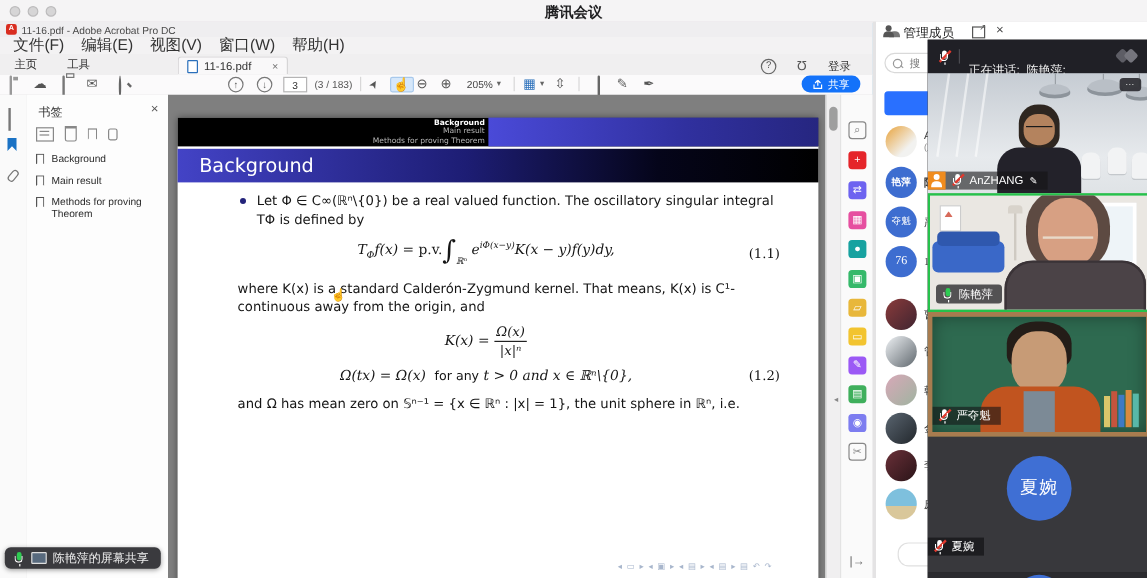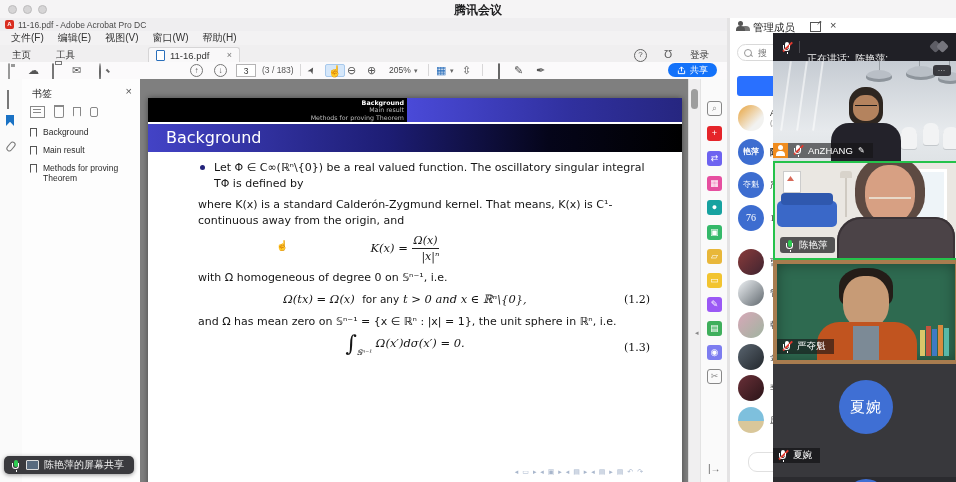--- a/index.html
+++ b/index.html
@@ -12,21 +12,21 @@
   .mac-lights{left:8px;top:5px;display:flex;gap:6px;}
   .light{width:9px;height:9px;border-radius:50%;background:#d6d5d6;border:1px solid #bdbcbd;box-sizing:border-box;}
   .mac-title{left:0;top:2px;width:100%;text-align:center;font-size:12px;font-weight:bold;color:#1d1d1f;}
 
   
   .acrobat{left:0;top:18px;width:727px;height:464px;background:#f4f3f4;}
   .ac-titlebar{left:0;top:0;width:100%;height:13px;background:#efeef0;}
   .ac-appicon{left:5px;top:2px;width:9px;height:9px;background:#d92d20;border-radius:2px;color:#fff;font-size:6px;line-height:9px;text-align:center;font-weight:bold;}
   .ac-title{left:18px;top:2px;font-size:8.5px;color:#4a4a4a;}
   .ac-menubar{left:0;top:13px;width:100%;height:14px;background:#f3f2f3;display:flex;align-items:center;padding-left:4px;box-sizing:border-box;}
-  .ac-menu{font-size:10px;color:#333;padding:0 7px;cursor:default;}
+  .ac-menu{font-size:13px;color:#333;padding:0 7px;cursor:default;}
   .ac-tabbar{left:0;top:27px;width:100%;height:17px;background:#f0eff0;border-bottom:1px solid #d6d5d6;}
   .ac-tab{position:absolute;top:2px;height:15px;font-size:9.5px;color:#333;line-height:15px;padding:0 10px;}
   .ac-tab.doc{left:148px;width:92px;background:#f9f8f9;border:1px solid #d6d5d6;border-bottom:none;border-radius:3px 3px 0 0;display:flex;align-items:center;gap:5px;padding:0 7px;box-sizing:border-box;}
   .doc-ico{width:7px;height:9px;border:1px solid #2a6fbb;border-radius:1px;background:#fff;}
   .tab-close{margin-left:auto;color:#777;font-size:9px;}
   .ac-help{position:absolute;right:80px;top:4px;width:11px;height:11px;border:1px solid #666;border-radius:50%;font-size:8px;line-height:10px;text-align:center;color:#555;}
   .bell{position:absolute;right:55px;top:3px;font-size:11px;color:#555;transform:rotate(180deg);} 
   .login{position:absolute;right:18px;top:4px;font-size:9.5px;color:#333;}
 
   
@@ -94,21 +94,21 @@
   .bullet{position:relative;padding-left:16px;}
   .bullet::before{content:"";position:absolute;left:2px;top:5px;width:5px;height:5px;border-radius:50%;background:#23237a;}
   .eqrow{display:flex;align-items:center;margin:4px 0 7px 0;}
   .eq{flex:1;text-align:center;font-family:"DejaVu Serif",serif;font-style:italic;font-size:11.5px;}
   .eqnum{flex:0 0 38px;text-align:right;font-family:"DejaVu Serif",serif;font-size:11px;color:#111;}
   .bigint{font-size:22px;font-style:normal;vertical-align:-4px;}
   .intsub{font-size:7.5px;vertical-align:-8px;}
   .supr{font-size:7.5px;vertical-align:5px;}
   .frac{display:inline-block;text-align:center;vertical-align:middle;line-height:13px;font-size:11px;}
   .frac .fn{display:block;border-bottom:1px solid #222;padding:0 2px 1px;}
-  .frac .fd{display:block;padding-top:1px;text-align:right;}
+  .frac .fd{display:block;padding-top:1px;}
   .roman{font-style:normal;}
   .handcur{position:absolute;left:128px;top:142px;font-size:10px;color:#333;}
   .snav{position:absolute;right:38px;top:370px;font-size:7px;color:#a8b6cc;letter-spacing:1px;}
 
   
   .sharepill{left:4px;top:456px;height:18px;background:#3a3a3e;border-radius:5px;display:flex;align-items:center;gap:5px;padding:0 10px 0 7px;box-shadow:0 1px 4px rgba(0,0,0,.4);z-index:50;}
   .sharepill .txt{color:#f0f0f0;font-size:10px;}
   .scr-ico{width:11px;height:8px;border:1px solid #ddd;border-radius:1px;background:#586a7e;}
 
   
@@ -319,47 +319,46 @@
               <div class="n2">Main result</div>
               <div class="n2">Methods for proving Theorem</div>
             </div>
             <div class="shdr-blue"></div>
           </div>
           <div class="stitle">Background</div>
 
           <div class="sbody">
             <p class="para bullet">Let Φ ∈ C∞(ℝⁿ\{0}) be a real valued function.  The oscillatory singular integral TΦ is defined by</p>
 
+            <div class="eqrow">
+              <span class="eq">
+                <span>T</span><sub style="font-size:8px;">Φ</sub><span>f(x) = </span><span class="roman">p.v.</span><span class="bigint">∫</span><sub class="intsub">ℝⁿ</sub> <span>e</span><sup class="supr">iΦ(x−y)</sup><span>K(x − y)f(y)dy,</span>
+              </span>
+              <span class="eqnum">(1.1)</span>
+            </div>
 
             <p class="para">where K(x) is a standard Calderón-Zygmund kernel.  That means, K(x) is C¹-continuous away from the origin, and</p>
 
             <div class="eqrow">
               <span class="eq">
                 <span>K(x) = </span><span class="frac"><span class="fn">Ω(x)</span><span class="fd">|x|ⁿ</span></span>
               </span>
               <span class="eqnum"></span>
             </div>
 
-            <p class="para">with Ω homogeneous of degree 0 on 𝕊ⁿ⁻¹, i.e.</p>
 
             <div class="eqrow">
               <span class="eq">
                 <span>Ω(tx) = Ω(x)</span>&nbsp;&nbsp;<span class="roman" style="font-family:'DejaVu Sans',sans-serif;font-size:10.5px;">for any</span>&nbsp;<span>t &gt; 0 and x ∈ ℝⁿ\{0},</span>
               </span>
               <span class="eqnum">(1.2)</span>
             </div>
 
             <p class="para">and Ω has mean zero on 𝕊ⁿ⁻¹ = {x ∈ ℝⁿ : |x| = 1}, the unit sphere in ℝⁿ, i.e.</p>
 
-            <div class="eqrow">
-              <span class="eq">
-                <span class="bigint">∫</span><sub class="intsub">𝕊ⁿ⁻¹</sub> <span>Ω(x′)dσ(x′) = 0.</span>
-              </span>
-              <span class="eqnum">(1.3)</span>
-            </div>
           </div>
 
           <span class="handcur">☝</span>
           <div class="snav">◂ ▭ ▸  ◂ ▣ ▸  ◂ ▤ ▸  ◂ ▤ ▸  ▤  ↶ ↷</div>
 
         </div>
       </div>
 
       <div class="abs vscroll">
         <span class="vthumb"></span>

